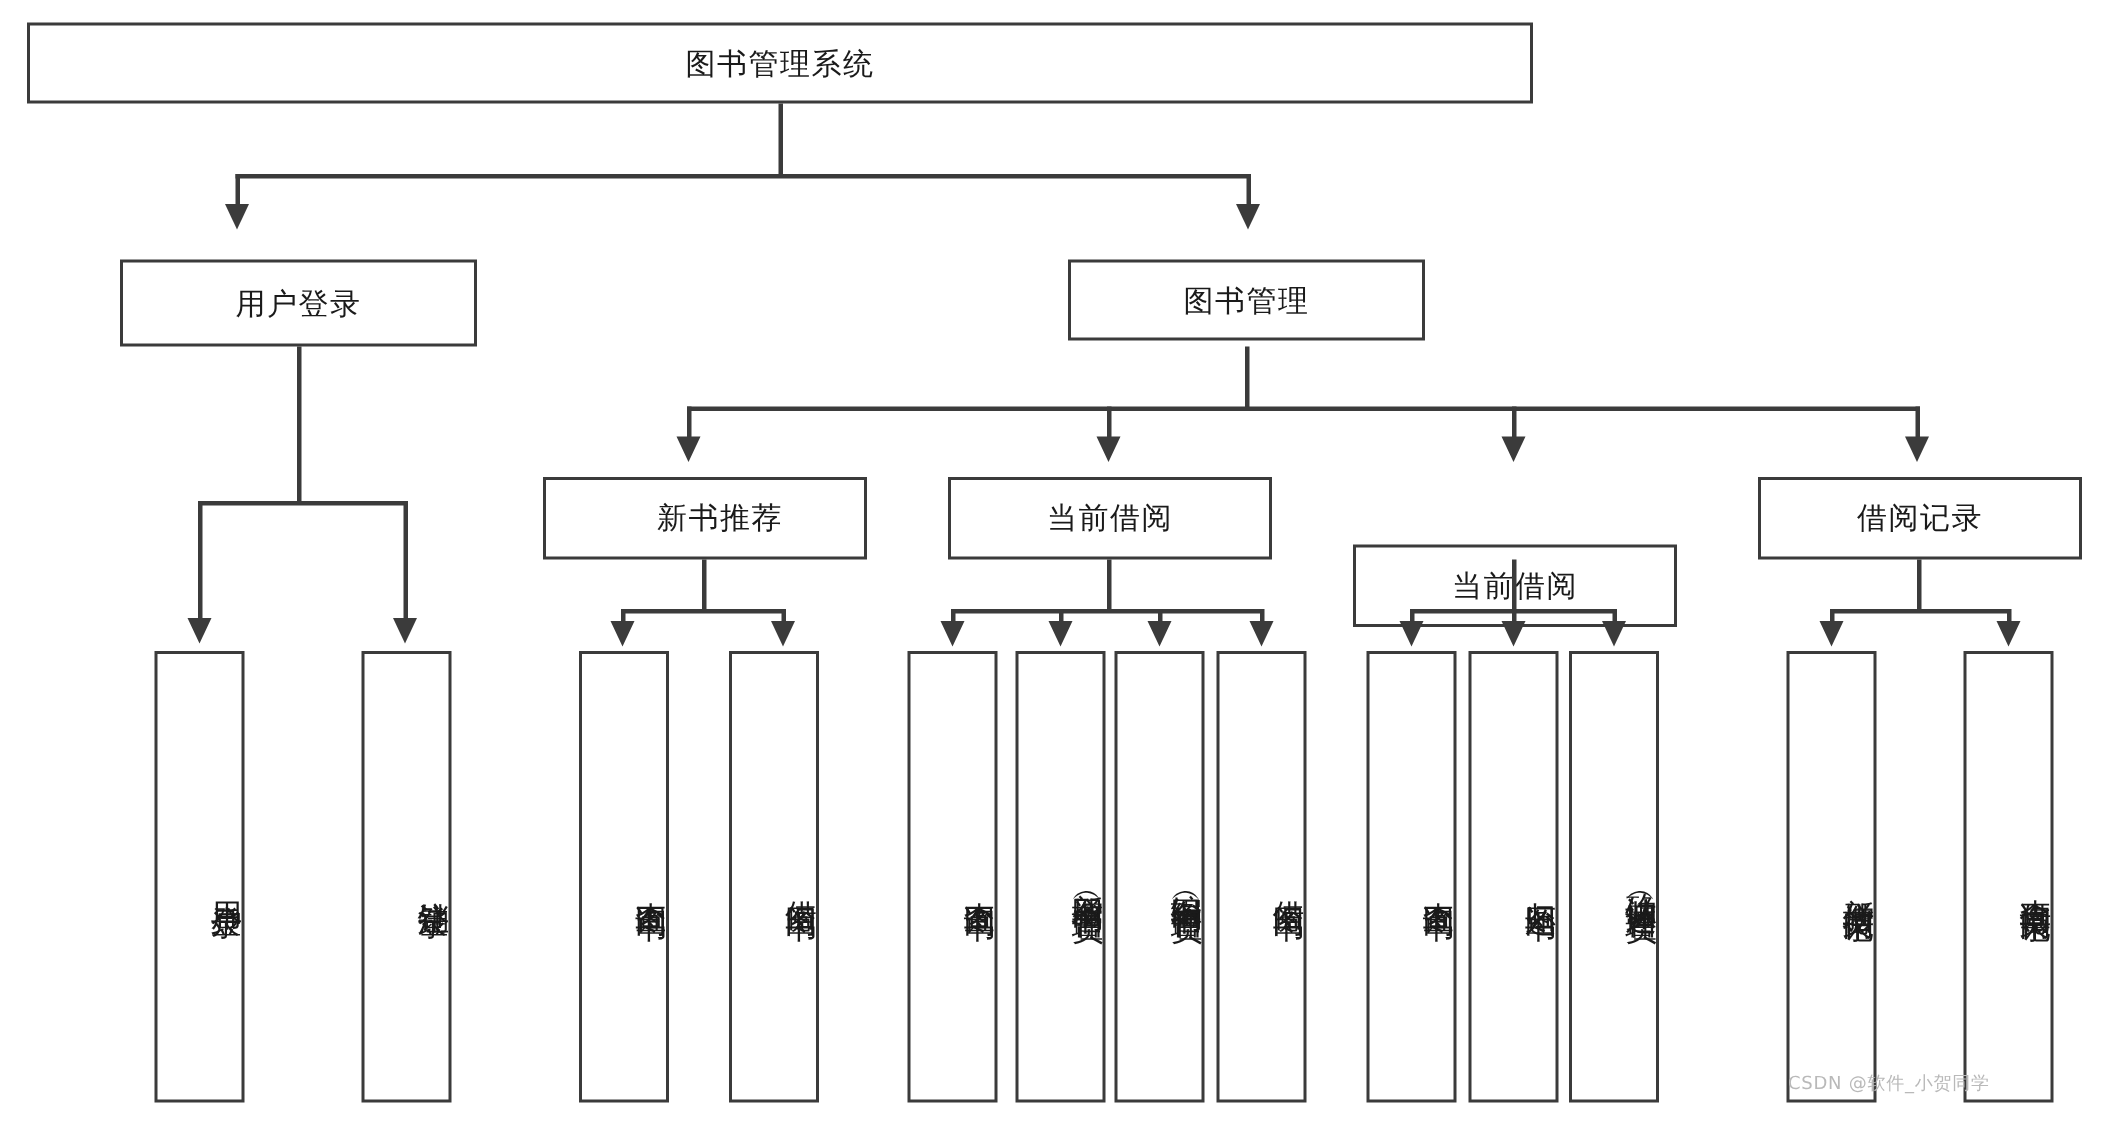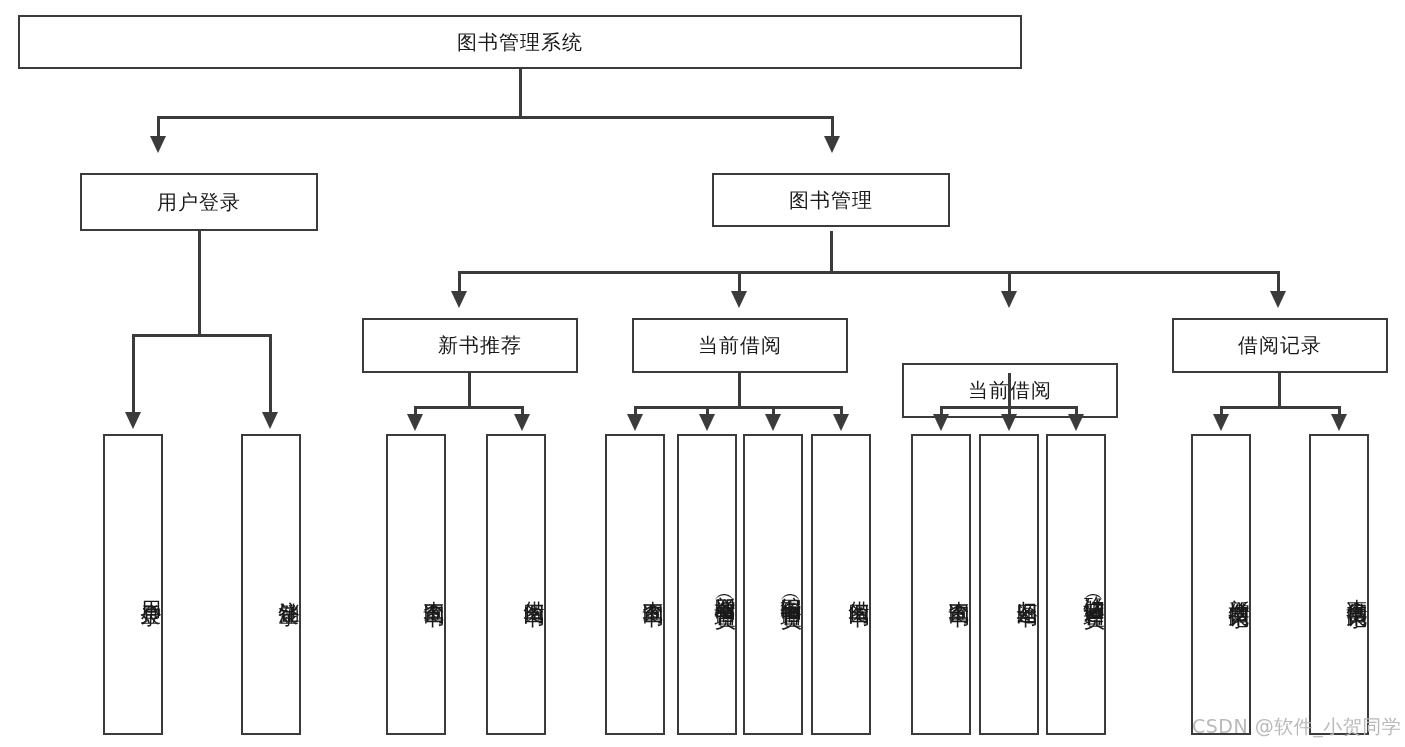--- a/index.html
+++ b/index.html
@@ -50,21 +50,21 @@
   .arrow {
     position: absolute;
     width: 0;
     height: 0;
     border-left: 8px solid transparent;
     border-right: 8px solid transparent;
     border-top: 17px solid #3b3b3b;
   }
   #watermark {
     position: absolute;
-    font-size: 19px;
+    font-size: 12px;
     color: #b9b9b9;
     white-space: nowrap;
     letter-spacing: 0.5px;
   }
 </style>
 </head>
 <body>
 
 <div id="canvas">
 

